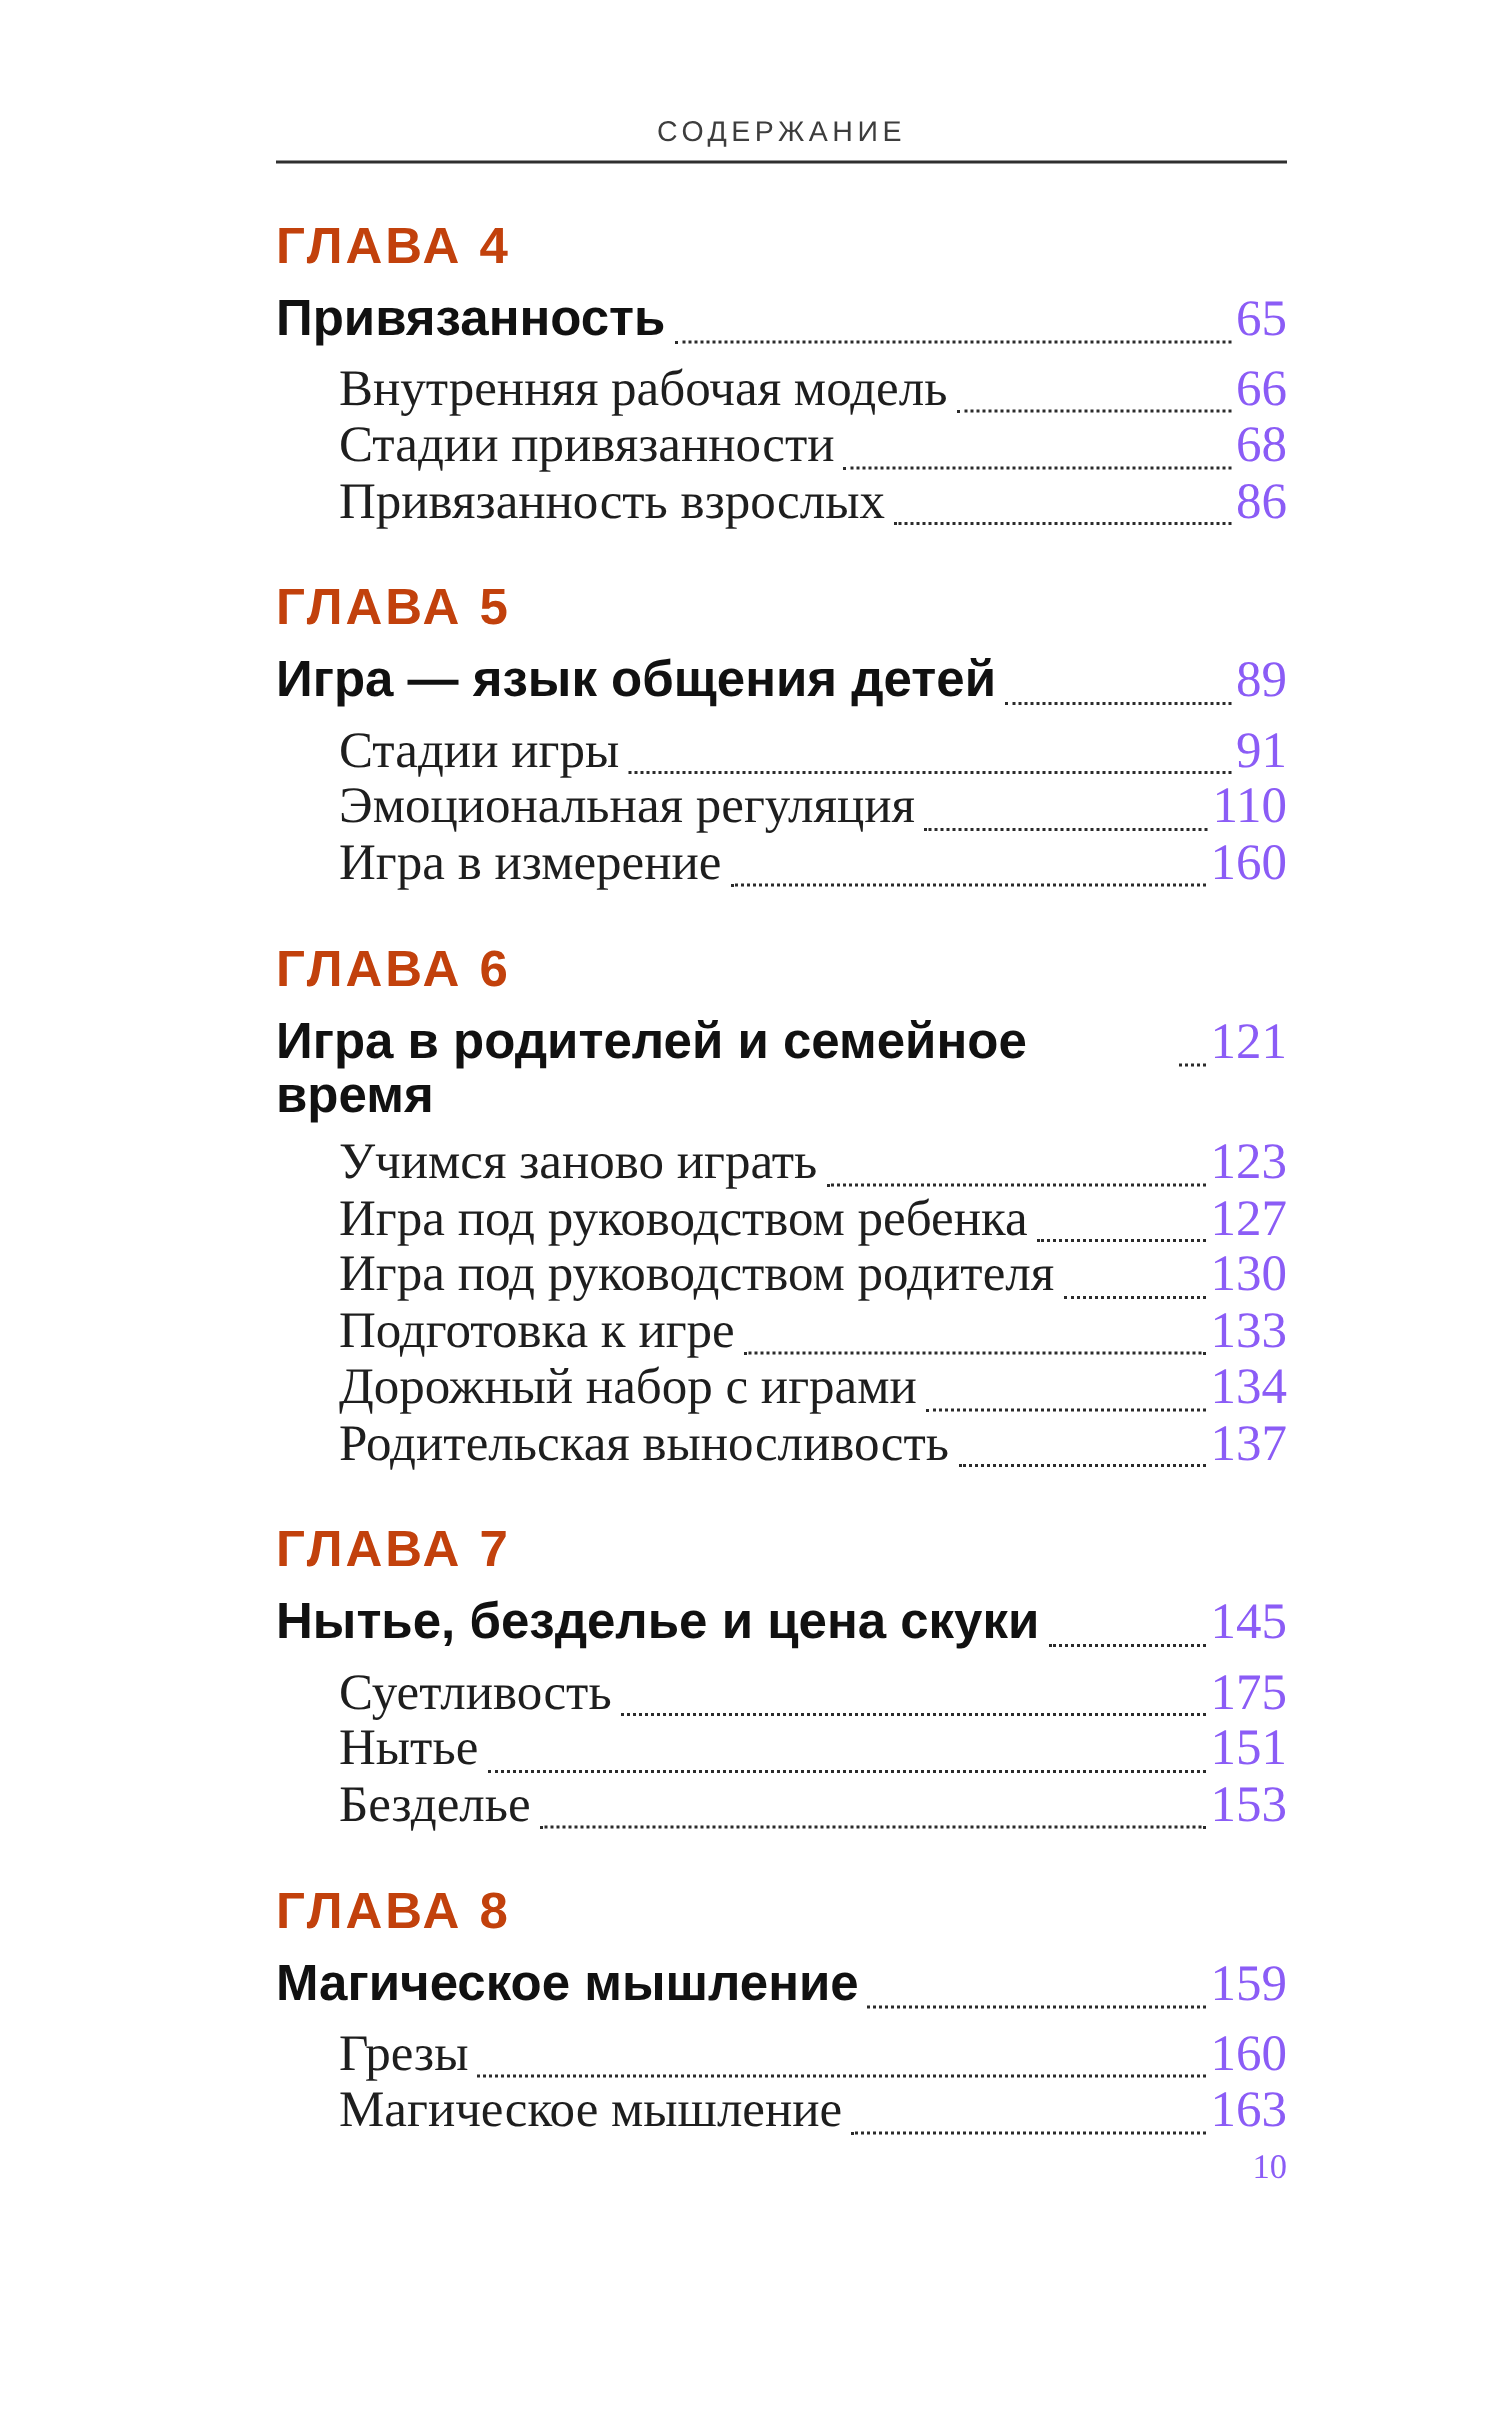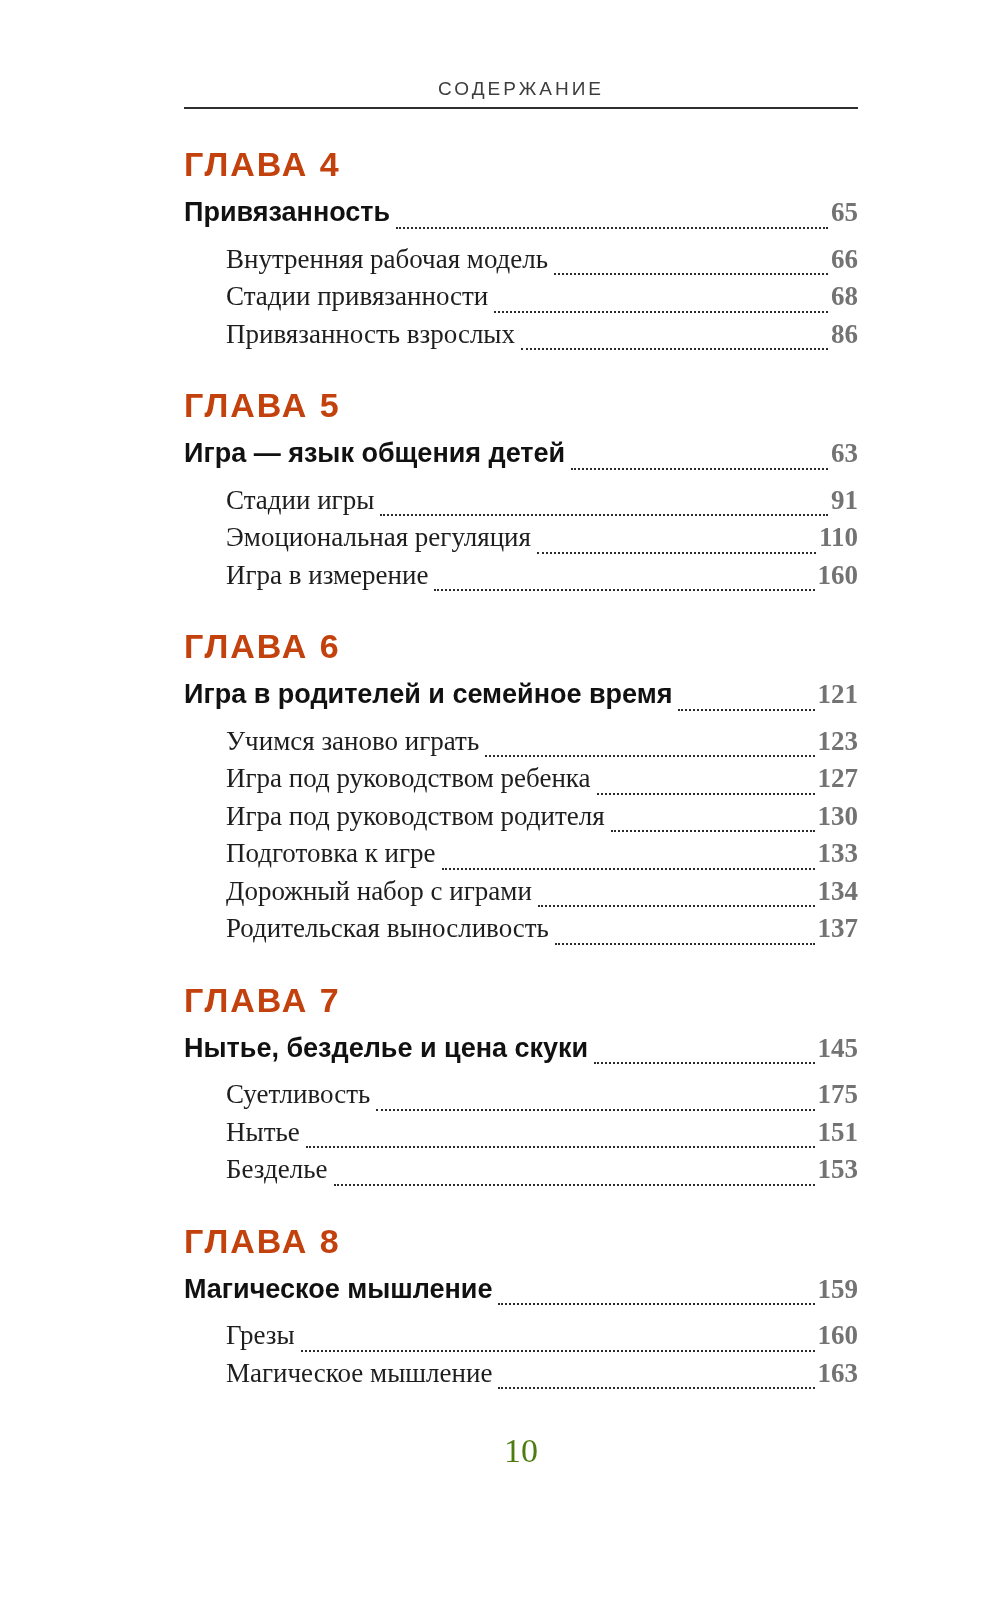--- a/index.html
+++ b/index.html
@@ -40,53 +40,53 @@
     font-weight: 700;
     font-size: 34px;
     line-height: 34px;
     letter-spacing: 2px;
     color: #c2410c;
     margin-bottom: 14px;
   }
   .row {
     display: flex;
     align-items: baseline;
-    font-size: 27px;
+    font-size: 34px;
     line-height: 35.5px;
   }
   .main-row {
     font-family: "Liberation Sans", sans-serif;
     font-weight: 700;
     color: #111111;
     margin-bottom: 9px;
   }
   .sub-row { padding-left: 42px; color: #1e1e1e; }
   .dots {
     flex: 1 1 auto;
     min-width: 18px;
     border-bottom: 2.5px dotted #2b2b2b;
     margin: 0 3px 0 6px;
     transform: translateY(-4px);
   }
   .dots::before { content: "\00a0"; }
   .pg {
     font-family: "Liberation Serif", serif;
-    font-weight: 700;
-    color: #737373;
+    font-weight: 400;
+    color: #8b5cf6;
     white-space: nowrap;
   }
   
   .footer {
     position: absolute;
     top: 1432px;
     left: 184px;
     width: 674px;
-    text-align: center;
-    font-size: 34px;
-    color: #4d7c0f;
+    text-align: right;
+    font-size: 23px;
+    color: #8b5cf6;
   }
 </style>
 </head>
 <body>
 
 <div class="content">
 
   <header class="hdr">
     <div class="hdr-title">СОДЕРЖАНИЕ</div>
     <div class="hdr-rule"></div>
@@ -116,21 +116,21 @@
         <span class="dots"></span>
         <span class="pg">86</span>
       </div>
     </section>
 
     <section class="chapter">
       <h2 class="ch-head">ГЛАВА 5</h2>
       <div class="row main-row">
         <span>Игра — язык общения детей</span>
         <span class="dots"></span>
-        <span class="pg">63</span>
+        <span class="pg">89</span>
       </div>
       <div class="row sub-row">
         <span>Стадии игры</span>
         <span class="dots"></span>
         <span class="pg">91</span>
       </div>
       <div class="row sub-row">
         <span>Эмоциональная регуляция</span>
         <span class="dots"></span>
         <span class="pg">110</span>

